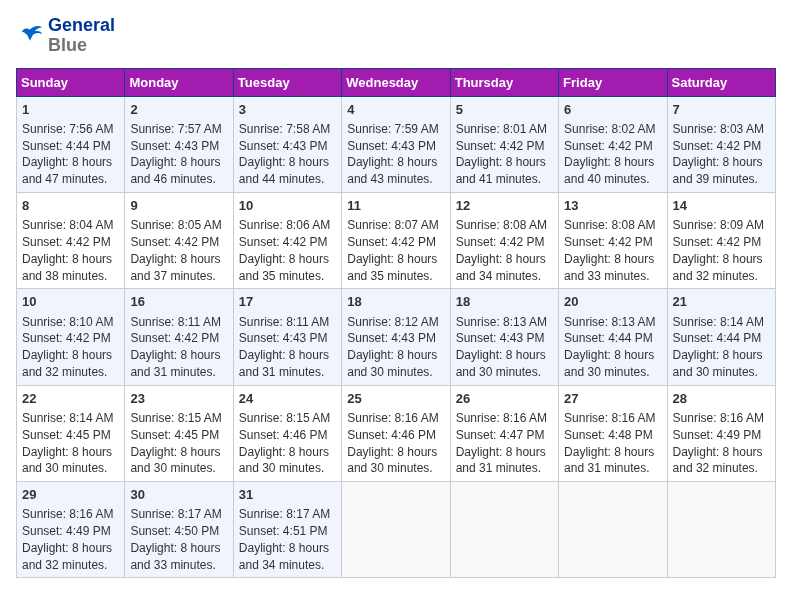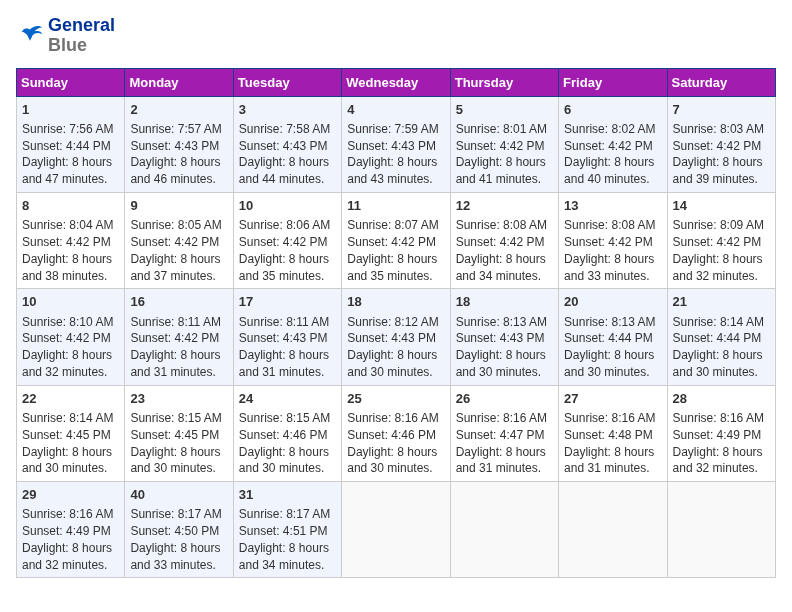--- a/index.html
+++ b/index.html
@@ -153,21 +153,21 @@
         <td><span class="day-number">22</span><span class="day-info">Sunrise: 8:14 AM<br>Sunset: 4:45 PM<br>Daylight: 8 hours and 30 minutes.</span></td>
         <td><span class="day-number">23</span><span class="day-info">Sunrise: 8:15 AM<br>Sunset: 4:45 PM<br>Daylight: 8 hours and 30 minutes.</span></td>
         <td><span class="day-number">24</span><span class="day-info">Sunrise: 8:15 AM<br>Sunset: 4:46 PM<br>Daylight: 8 hours and 30 minutes.</span></td>
         <td><span class="day-number">25</span><span class="day-info">Sunrise: 8:16 AM<br>Sunset: 4:46 PM<br>Daylight: 8 hours and 30 minutes.</span></td>
         <td><span class="day-number">26</span><span class="day-info">Sunrise: 8:16 AM<br>Sunset: 4:47 PM<br>Daylight: 8 hours and 31 minutes.</span></td>
         <td><span class="day-number">27</span><span class="day-info">Sunrise: 8:16 AM<br>Sunset: 4:48 PM<br>Daylight: 8 hours and 31 minutes.</span></td>
         <td><span class="day-number">28</span><span class="day-info">Sunrise: 8:16 AM<br>Sunset: 4:49 PM<br>Daylight: 8 hours and 32 minutes.</span></td>
       </tr>
       <tr>
         <td><span class="day-number">29</span><span class="day-info">Sunrise: 8:16 AM<br>Sunset: 4:49 PM<br>Daylight: 8 hours and 32 minutes.</span></td>
-        <td><span class="day-number">40</span><span class="day-info">Sunrise: 8:17 AM<br>Sunset: 4:50 PM<br>Daylight: 8 hours and 33 minutes.</span></td>
+        <td><span class="day-number">30</span><span class="day-info">Sunrise: 8:17 AM<br>Sunset: 4:50 PM<br>Daylight: 8 hours and 33 minutes.</span></td>
         <td><span class="day-number">31</span><span class="day-info">Sunrise: 8:17 AM<br>Sunset: 4:51 PM<br>Daylight: 8 hours and 34 minutes.</span></td>
         <td class="empty"></td>
         <td class="empty"></td>
         <td class="empty"></td>
         <td class="empty"></td>
       </tr>
     </tbody>
 </table>
 
 </body></html>

